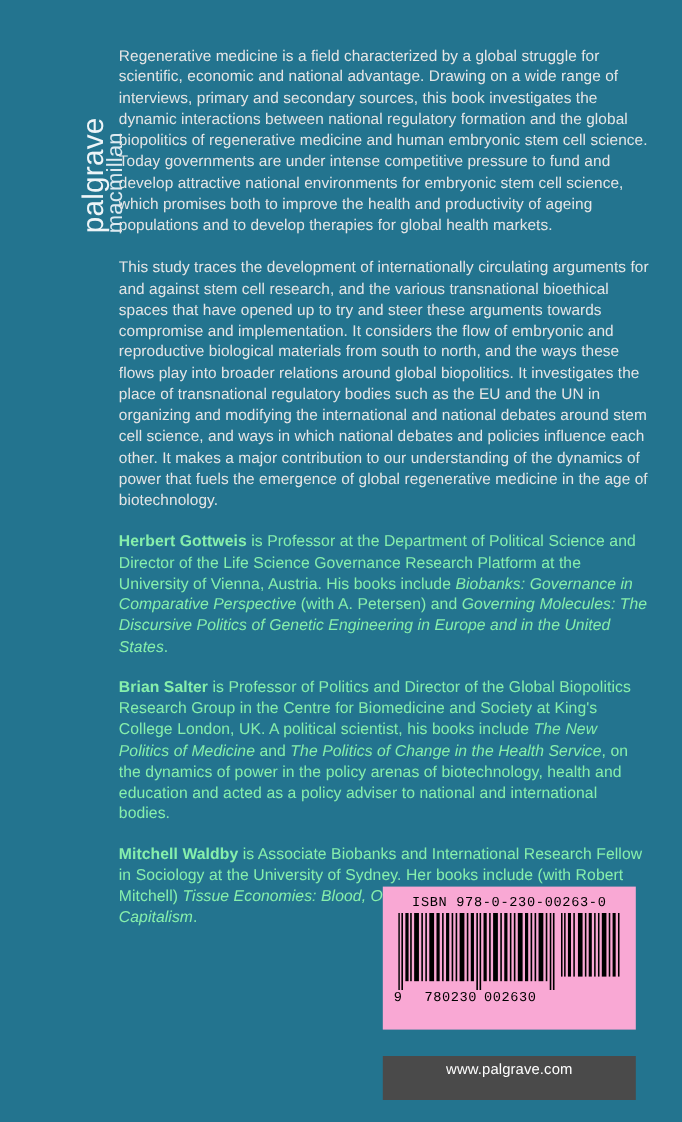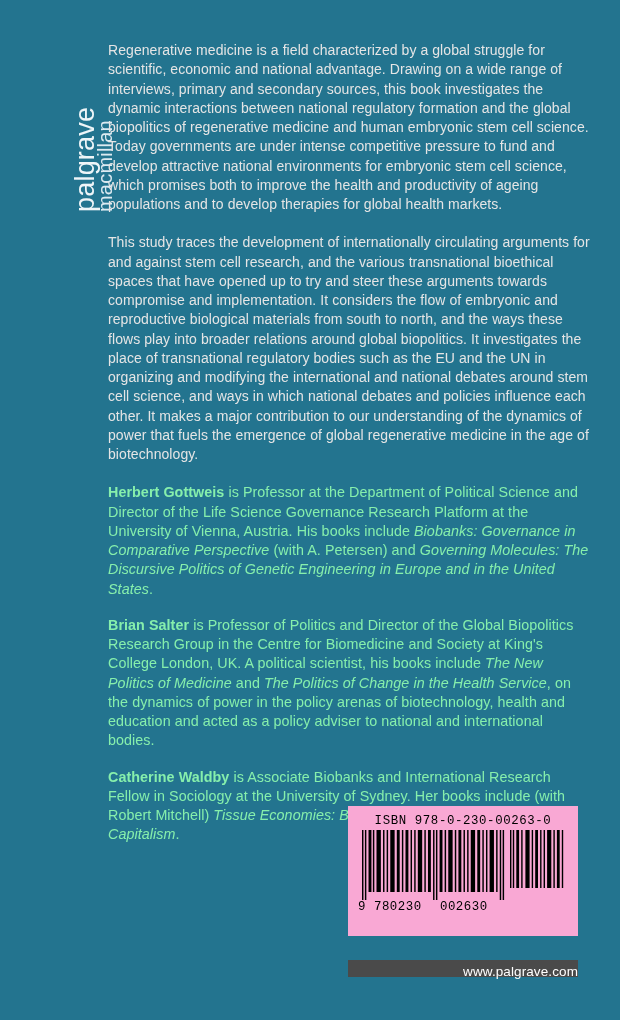--- a/index.html
+++ b/index.html
@@ -132,35 +132,35 @@
   }
   #ean-digits span {
     position: absolute;
     font-family: "Liberation Mono", "DejaVu Sans Mono", monospace;
     font-size: 12.4px;
     color: #000000;
     letter-spacing: 0.5px;
     line-height: 13px;
   }
   #ean-d0 { left: 0px; }
-  #ean-d1 { left: 16px; }
+  #ean-d1 { left: 28px; }
   #ean-d2 { left: 82px; }
 
   
   #site-bar {
     position: absolute;
     left: 348px;
     top: 960px;
     width: 230px;
-    height: 17px;
+    height: 40px;
     background: #4a4a4a;
     color: #ffffff;
     font-size: 13.5px;
     line-height: 24px;
-    text-align: right;
+    text-align: center;
     letter-spacing: 0.1px;
   }
 </style>
 </head>
 <body>
 
 <div id="cover" style="background: rgb(35, 116, 143);">
 
   <div id="logo-block">
     <span class="logo-word" id="logo-palgrave">palgrave</span>
@@ -175,21 +175,21 @@
 
     <p class="bio" id="bio-gottweis">
       <span class="who">Herbert Gottweis</span><span> is Professor at the Department of Political Science and Director of the Life Science Governance Research Platform at the University of Vienna, Austria. His books include </span><em>Biobanks: Governance in Comparative Perspective</em><span> (with A. Petersen) and </span><em>Governing Molecules: The Discursive Politics of Genetic Engineering in Europe and in the United States</em><span>.</span>
     </p>
 
     <p class="bio" id="bio-salter">
       <span class="who">Brian Salter</span><span> is Professor of Politics and Director of the Global Biopolitics Research Group in the Centre for Biomedicine and Society at King's College London, UK. A political scientist, his books include </span><em>The New Politics of Medicine</em><span> and </span><em>The Politics of Change in the Health Service</em><span>, on the dynamics of power in the policy arenas of biotechnology, health and education and acted as a policy adviser to national and international bodies.</span>
     </p>
 
     <p class="bio" id="bio-waldby">
-      <span class="who">Catherine Waldby</span><span> is Associate Biobanks and International Research Fellow in Sociology at the University of Sydney. Her books include (with Robert Mitchell) </span><em>Tissue Economies: Blood, Organs and Cell Lines in Late Capitalism</em><span>.</span>
+      <span class="who">Mitchell Waldby</span><span> is Associate Biobanks and International Research Fellow in Sociology at the University of Sydney. Her books include (with Robert Mitchell) </span><em>Tissue Economies: Blood, Organs and Cell Lines in Late Capitalism</em><span>.</span>
     </p>
 
   </div>
 
   <div id="barcode-box">
     <div id="isbn-line">ISBN 978-0-230-00263-0</div>
     <div class="bars-row">
       <div class="bars" id="bars-main">
         <svg viewBox="0 0 200 70" preserveAspectRatio="none" aria-hidden="true">
           <g fill="#000000">

